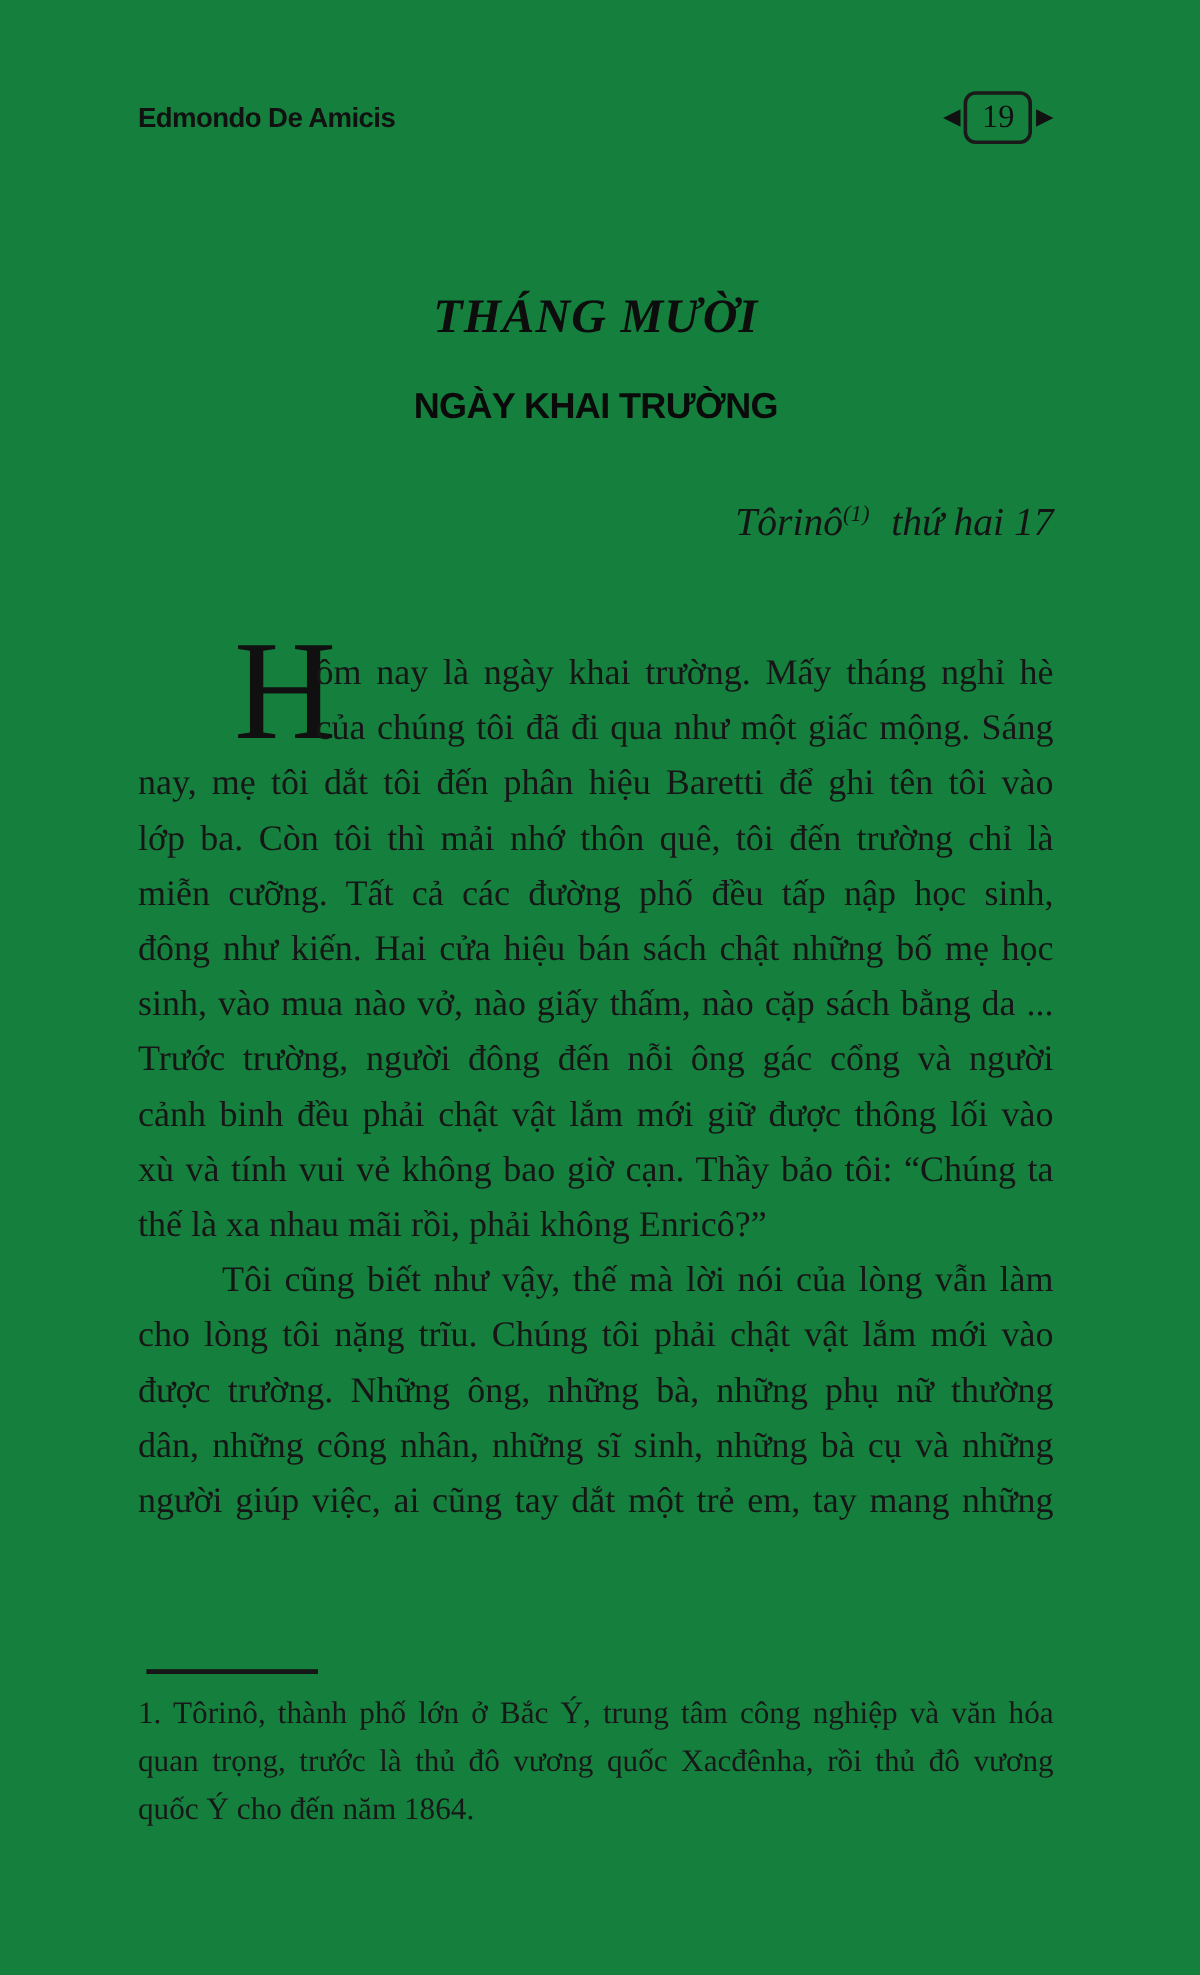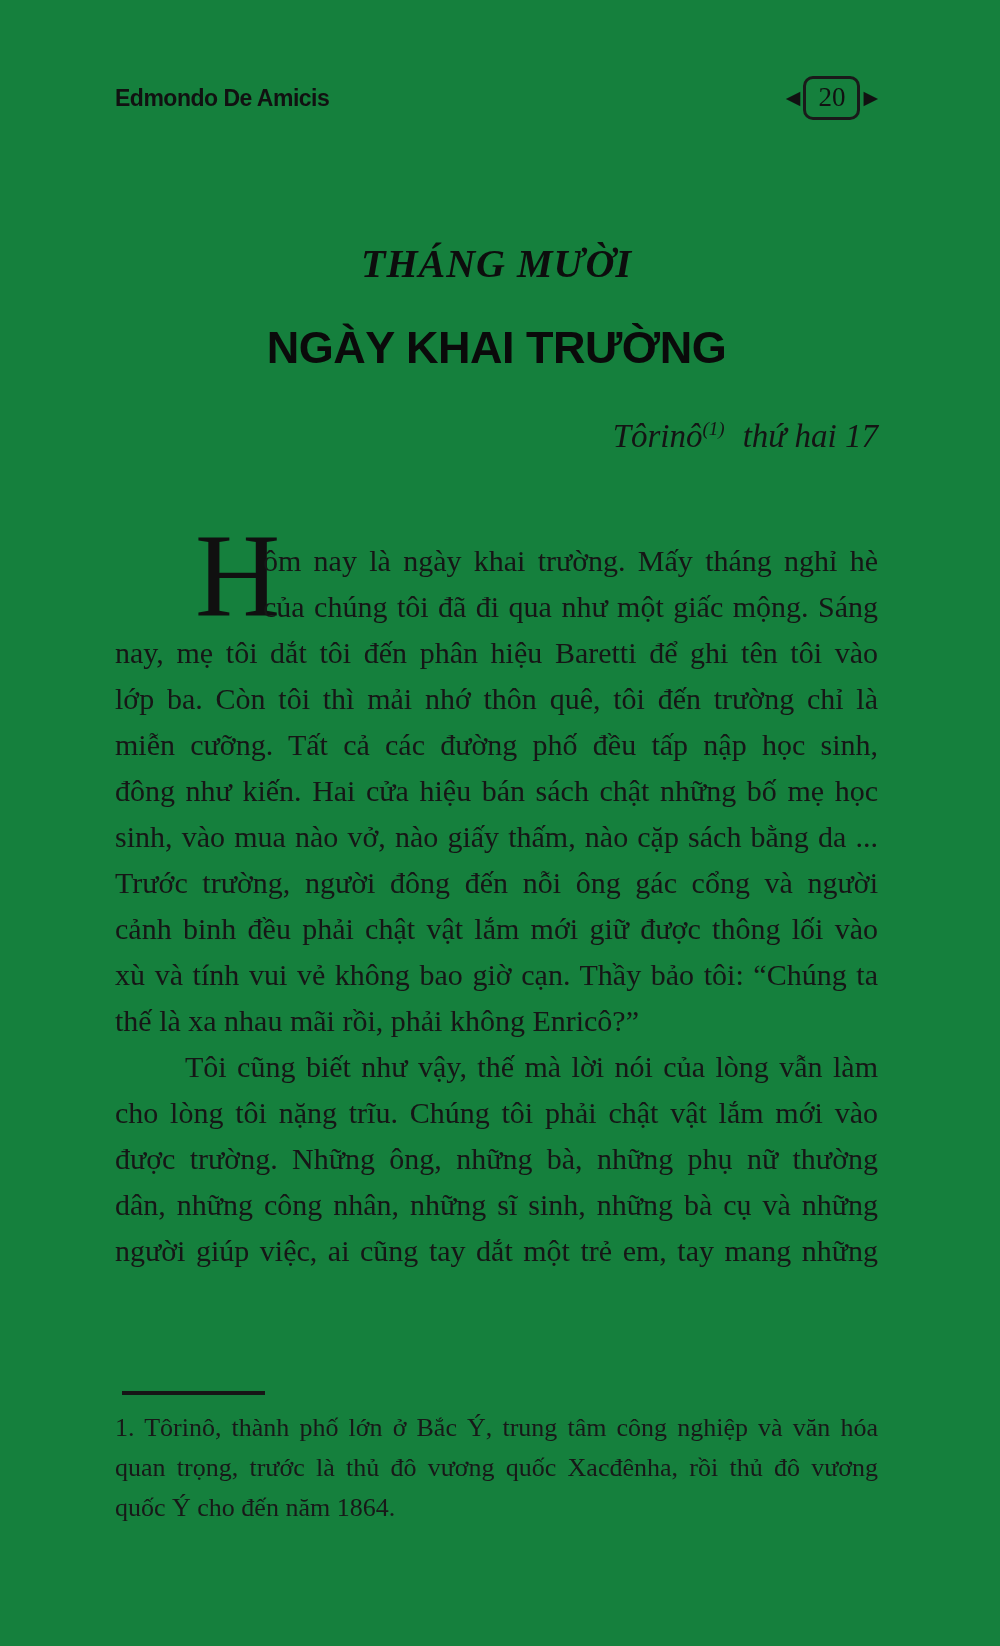--- a/index.html
+++ b/index.html
@@ -34,21 +34,21 @@
     position:absolute;top:240px;left:115px;width:763px;
     margin:0;text-align:center;
     font-family:"Liberation Serif",serif;
     font-style:italic;font-weight:700;
     font-size:40px;letter-spacing:1px;color:#0d0d0d;
   }
   .chapter{
     position:absolute;top:322px;left:115px;width:763px;
     margin:0;text-align:center;
     font-family:"Liberation Sans",sans-serif;
-    font-weight:700;font-size:45px;letter-spacing:-0.5px;color:#0a0a0a;
+    font-weight:700;font-size:30px;letter-spacing:-0.5px;color:#0a0a0a;
   }
   .dateline{
     position:absolute;top:418px;left:115px;width:763px;
     text-align:right;font-style:italic;
     font-size:33px;color:#141414;
   }
   .dateline .fnref{
     font-size:19px;vertical-align:super;line-height:0;letter-spacing:0;
   }
   .dateline .date{margin-left:18px;}
@@ -90,21 +90,21 @@
 </style>
 </head>
 <body>
 
 <div class="page">
 
   <div class="pagehead">
     <div class="author">Edmondo De Amicis</div>
     <div class="pagenav">
       <span class="tri">◀</span>
-      <span class="pagebox"><span>20</span></span>
+      <span class="pagebox"><span>19</span></span>
       <span class="tri">▶</span>
     </div>
   </div>
 
   <h1 class="month">THÁNG MƯỜI</h1>
   <h2 class="chapter">NGÀY KHAI TRƯỜNG</h2>
 
   <div class="dateline">
     <span class="place">Tôrinô</span><span class="fnref">(1)</span><span class="date">thứ hai 17</span>
   </div>

